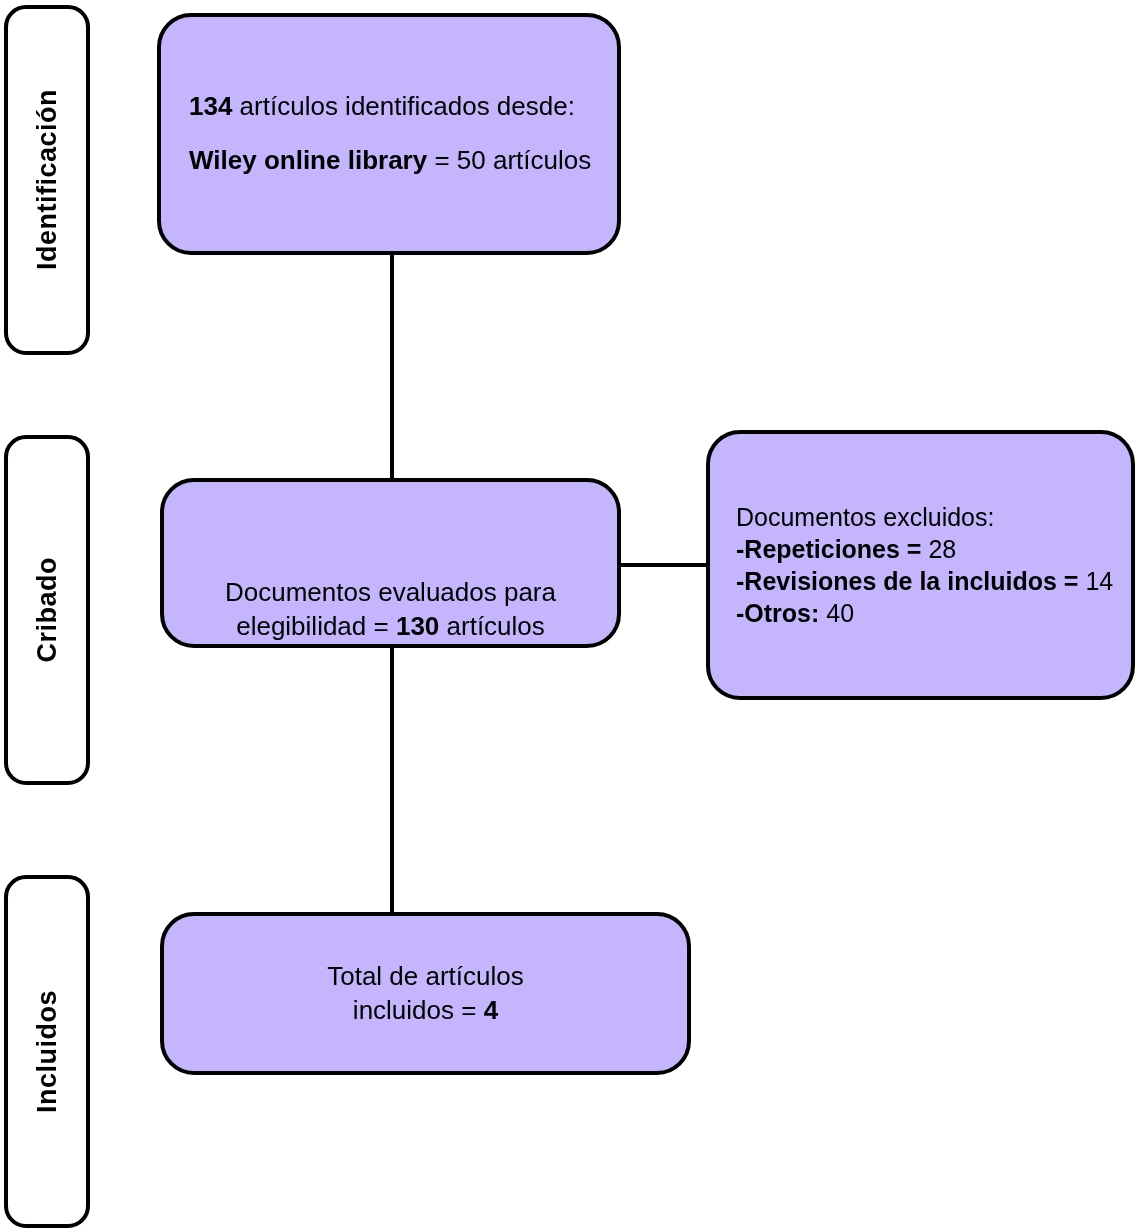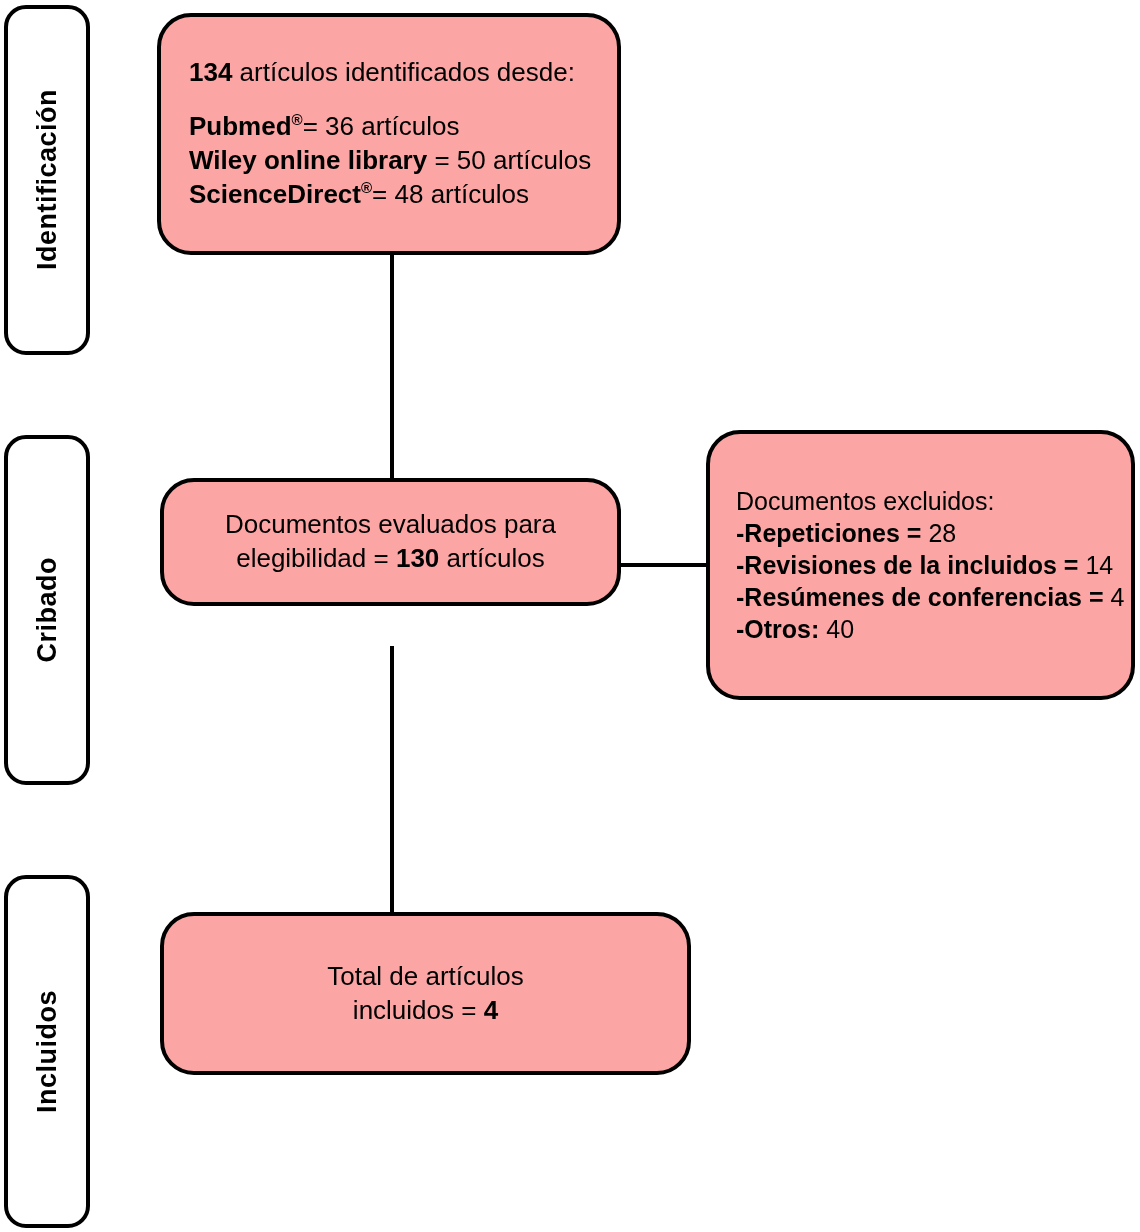--- a/index.html
+++ b/index.html
@@ -19,21 +19,21 @@
     background: #ffffff;
     overflow: hidden;
   }
 
   
   .node {
     position: absolute;
     box-sizing: border-box;
     border: 4px solid #000000;
     border-radius: 34px;
-    background: #fca5a5;
+    background: #c4b5fd;
     display: flex;
     flex-direction: column;
     justify-content: center;
   }
 
   
   .stage {
     position: absolute;
     box-sizing: border-box;
     border: 4px solid #000000;
@@ -121,51 +121,42 @@
 
   <div class="connector-v" style="left:390px; top:646px; height:268px;"></div>
 
   <div class="node" id="box-identification" style="left:157px; top:13px; width:464px; height:242px;">
     <div class="node-text left">
       <div class="line">
         <span class="b">134</span><span> artículos identificados desde:</span>
       </div>
       <div class="spacer-line"></div>
       <div class="line">
-        <span class="b">Pubmed</span><sup class="b">®</sup><span>= 36 artículos</span>
-      </div>
-      <div class="line">
         <span class="b">Wiley online library</span><sup class="b"></sup><span> = 50 artículos</span>
-      </div>
-      <div class="line">
-        <span class="b">ScienceDirect</span><sup class="b">®</sup><span>= 48 artículos</span>
       </div>
     </div>
   </div>
 
-  <div class="node" id="box-screening" style="left:160px; top:478px; width:461px; height:128px;">
+  <div class="node" id="box-screening" style="left:160px; top:478px; width:461px; height:170px;justify-content:flex-end;">
     <div class="node-text center">
       <div class="line">Documentos evaluados para</div>
       <div class="line">
         <span>elegibilidad = </span><span class="b">130</span><span> artículos</span>
       </div>
     </div>
   </div>
 
   <div class="node" id="box-excluded" style="left:706px; top:430px; width:429px; height:270px;">
     <div class="node-text left">
       <div class="line">Documentos excluidos:</div>
       <div class="line">
         <span class="b">-Repeticiones =</span><span> 28</span>
       </div>
       <div class="line">
         <span class="b">-Revisiones de la incluidos =</span><span> 14</span>
-      </div>
-      <div class="line">
-        <span class="b">-Resúmenes de conferencias =</span><span> 4</span>
       </div>
       <div class="line">
         <span class="b">-Otros:</span><span> 40</span>
       </div>
     </div>
   </div>
 
   <div class="node" id="box-included" style="left:160px; top:912px; width:531px; height:163px;">
     <div class="node-text center">
       <div class="line">Total de artículos</div>

